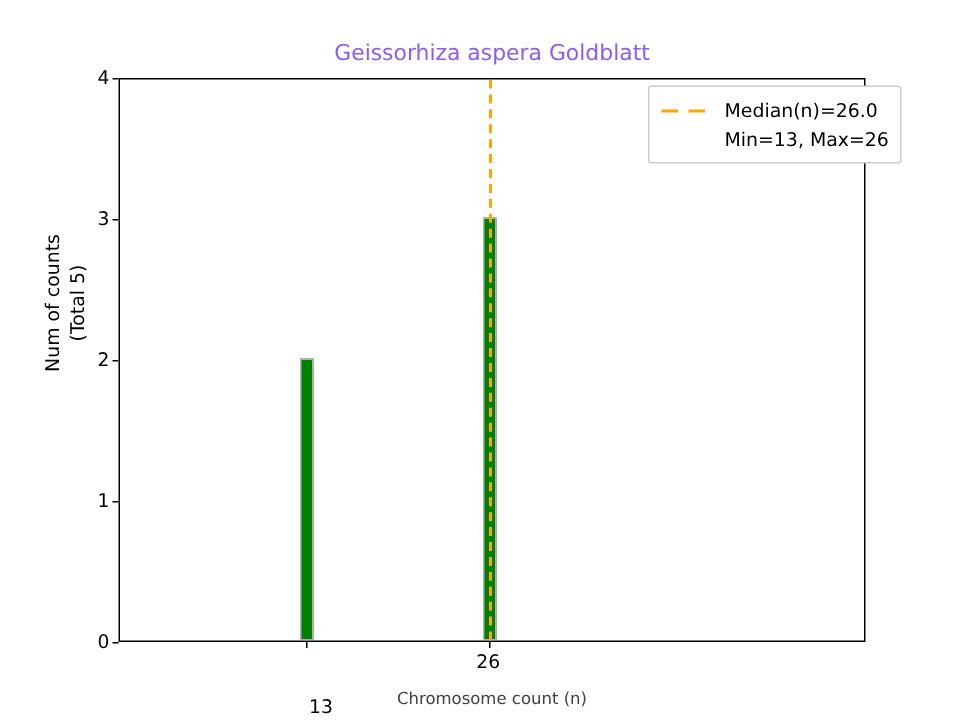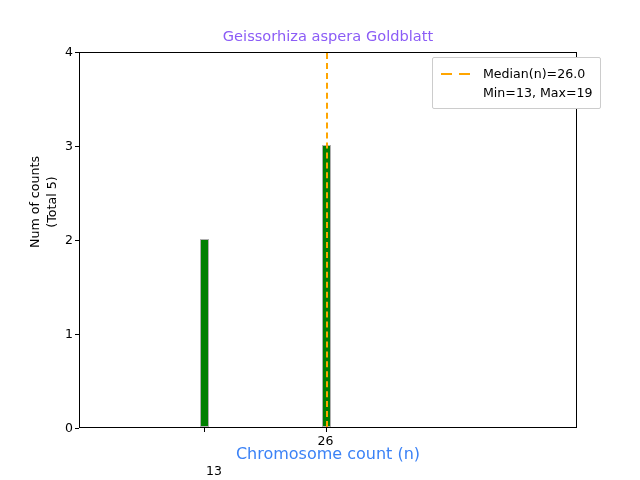--- a/index.html
+++ b/index.html
@@ -148,25 +148,25 @@
     width: 60px;
     margin-left: -30px;
     text-align: center;
     font-size: 12.5px;
     line-height: 14px;
     color: #000000;
   }
   #xlabel {
     position: absolute;
     left: 79px;
-    top: 444px;
-    width: 498px;
-    text-align: center;
-    font-size: 16px;
-    color: #3b82f6;
+    top: 459px;
+    width: 498px;
+    text-align: center;
+    font-size: 11px;
+    color: #404040;
   }
 
   
   #legend {
     position: absolute;
     left: 404px;
     top: 57px;
     width: 169px;
     box-sizing: border-box;
     background: #ffffff;
@@ -257,17 +257,17 @@
 
   <div id="xlabel">Chromosome count (n)</div>
 
   <div id="legend">
     <div class="legend-row">
       <span class="legend-swatch"></span>
       <span class="legend-text">Median(n)=26.0</span>
     </div>
     <div class="legend-row legend-row-indent">
       <span class="legend-swatch"></span>
-      <span class="legend-text">Min=13, Max=19</span>
+      <span class="legend-text">Min=13, Max=26</span>
     </div>
   </div>
 
 </div>
 
 </body></html>

